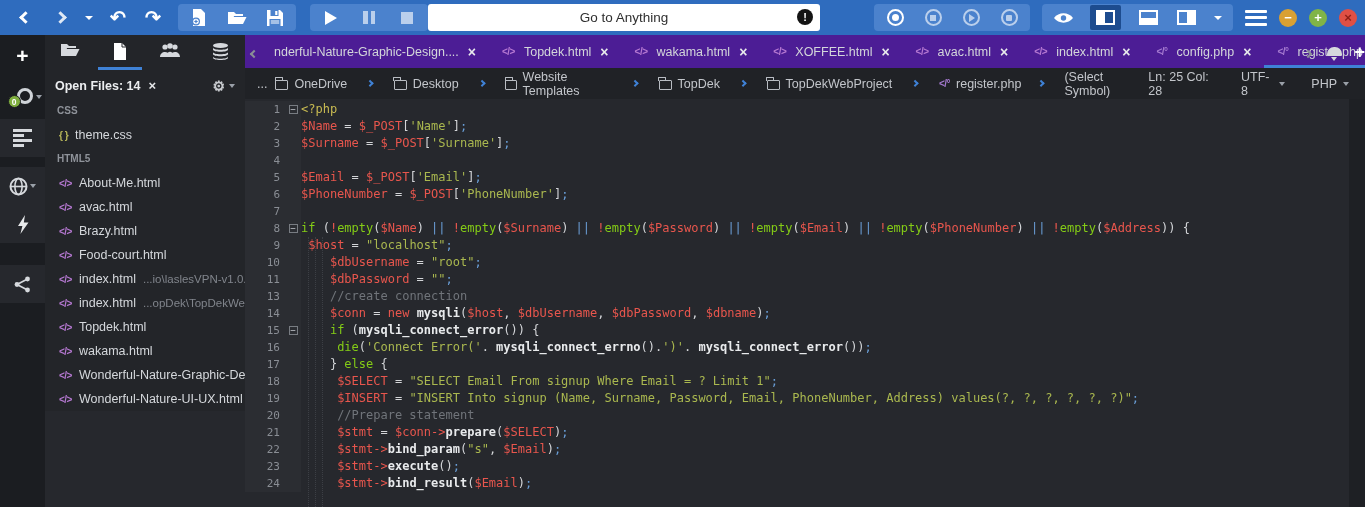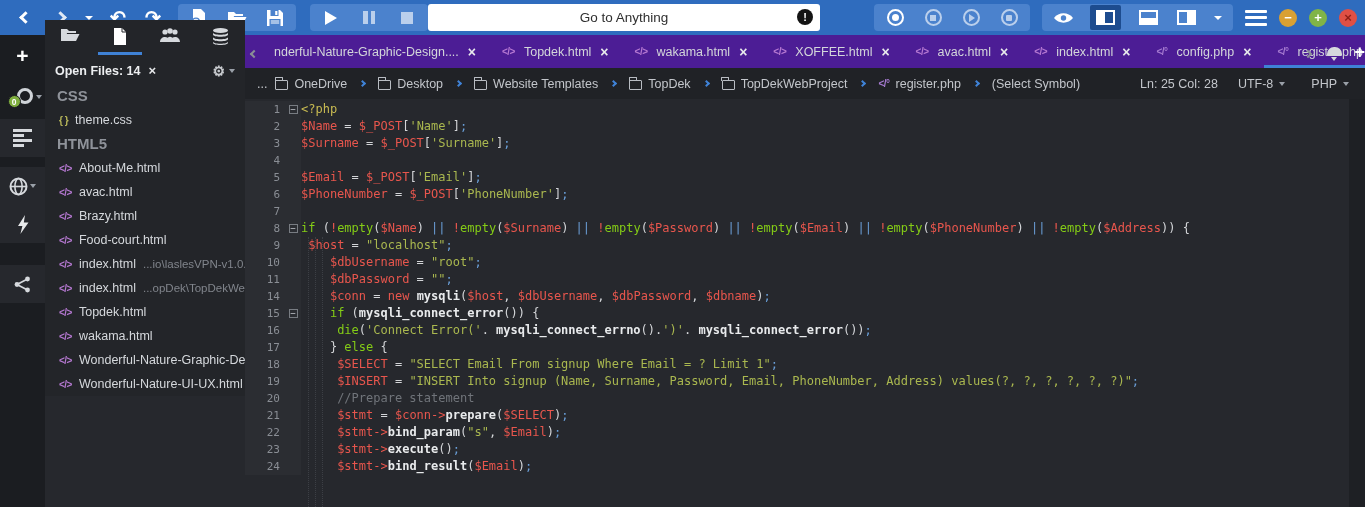--- a/index.html
+++ b/index.html
@@ -54,31 +54,31 @@
   .donutwrap { position:relative; width:20px; height:18px; }
   .donut { position:absolute; right:0; top:0; width:16px; height:16px; border:3px solid #cfd3d8; border-radius:50%; }
   .badge { position:absolute; left:-5px; bottom:-2px; width:13px; height:13px; background:#7fae3e; border:1px solid #1b1d21;
            color:#fff; border-radius:50%; font-size:8.5px; font-weight:bold; display:flex; align-items:center; justify-content:center; }
   .mcaret { position:absolute; right:-9px; top:7px; border-left:3.5px solid transparent; border-right:3.5px solid transparent;
             border-top:4px solid #9aa0a8; }
   .listbars { display:flex; flex-direction:column; gap:2.5px; align-items:flex-start; }
   .listbars i { height:2.5px; background:#d6d9dd; display:block; }
 
   
-  .panel { position:absolute; left:45px; top:20px; width:200px; height:376px; background:#232529; overflow:hidden; }
+  .panel { position:absolute; left:45px; top:35px; width:200px; height:376px; background:#232529; overflow:hidden; }
   .ptabs { height:37px; display:flex; align-items:flex-start; justify-content:space-around; padding-top:8px; }
   .ptab { display:flex; justify-content:center; width:44px; padding-bottom:7px; }
   .ptab.active { border-bottom:3px solid #3f82d6; }
   .phead { height:27px; display:flex; align-items:center; padding:0 10px; color:#eceef0; font-size:12.5px; font-weight:bold; }
   .phead .hx { margin-left:8px; font-size:13px; font-weight:bold; color:#e6e8ea; }
   .phead .right { margin-left:auto; display:flex; align-items:center; gap:4px; color:#c7cace; }
   .gear { font-size:14px; line-height:1; }
   .scaret { border-left:3.5px solid transparent; border-right:3.5px solid transparent; border-top:4px solid #9aa0a8; }
   .filelist { font-size:12.5px; }
-  .sec { height:24px; line-height:24px; padding-left:12px; color:#8f939a; font-weight:bold; font-size:15px; }
+  .sec { height:24px; line-height:24px; padding-left:12px; color:#8f939a; font-weight:bold; font-size:10px; }
   .file { height:24px; display:flex; align-items:center; padding-left:14px; gap:7px; color:#d5d8dc; white-space:nowrap; overflow:hidden; }
   .file.sel { background:#3b7de0; color:#fff; }
   .fic { font-size:10px; font-weight:bold; letter-spacing:-0.5px; flex:none; }
   .fic.html { color:#b679d2; } .fic.php { color:#a57ad0; } .fic.css { color:#b9b85a; }
   .file.sel .fic { color:#d9c2ee; }
   .sfx { color:#81858c; font-size:11.5px; }
 
   
   .tabbar { position:absolute; left:245px; top:35px; width:1120px; height:33px; background:#4c1d95;
             display:flex; align-items:center; overflow:hidden; }
@@ -464,21 +464,21 @@
       </span>
     <span class="tabend">
       <span class="tscroll"><span class="ch sm r"></span></span>
       <span class="dome"></span>
       <span class="newtab">+</span>
     </span>
   </div>
 
   <div class="crumbs">
     <span>...</span>
-    <span id="crumbs-items" style="display:flex;align-items:center;gap:12px;">
+    <span id="crumbs-items" style="display:flex;align-items:center;gap:20px;">
         <span class="crumb">
           <span class="cfold"></span>
           <span class="clabel">OneDrive</span>
         </span>
         <span class="bch"></span>
         <span class="crumb">
           <span class="cfold"></span>
           <span class="clabel">Desktop</span>
         </span>
         <span class="bch"></span>
@@ -573,20 +573,25 @@
           <span class="num">10</span>
           <span class="foldm"></span>
           <span class="codeln"><span class="o">    </span><span class="v">$dbUsername</span><span class="o"> = </span><span class="s">"root"</span><span class="b">;</span></span>
         </div>
         <div class="line">
           <span class="num">11</span>
           <span class="foldm"></span>
           <span class="codeln"><span class="o">    </span><span class="v">$dbPassword</span><span class="o"> = </span><span class="s">""</span><span class="b">;</span></span>
         </div>
         <div class="line">
+          <span class="num">13</span>
+          <span class="foldm"></span>
+          <span class="codeln"><span class="o">    </span><span class="c">//create connection</span></span>
+        </div>
+        <div class="line">
           <span class="num">14</span>
           <span class="foldm"></span>
           <span class="codeln"><span class="o">    </span><span class="v">$conn</span><span class="o"> = </span><span class="v">new</span><span class="o"> </span><span class="f">mysqli</span><span class="o">(</span><span class="v">$host</span><span class="o">, </span><span class="v">$dbUsername</span><span class="o">, </span><span class="v">$dbPassword</span><span class="o">, </span><span class="v">$dbname</span><span class="o">)</span><span class="b">;</span></span>
         </div>
         <div class="line">
           <span class="num">15</span>
           <span class="foldm">
             <span class="fbox">−</span>
           </span>
           <span class="codeln"><span class="o">    </span><span class="k">if</span><span class="o"> (</span><span class="f">mysqli_connect_error</span><span class="o">()) {</span></span>

